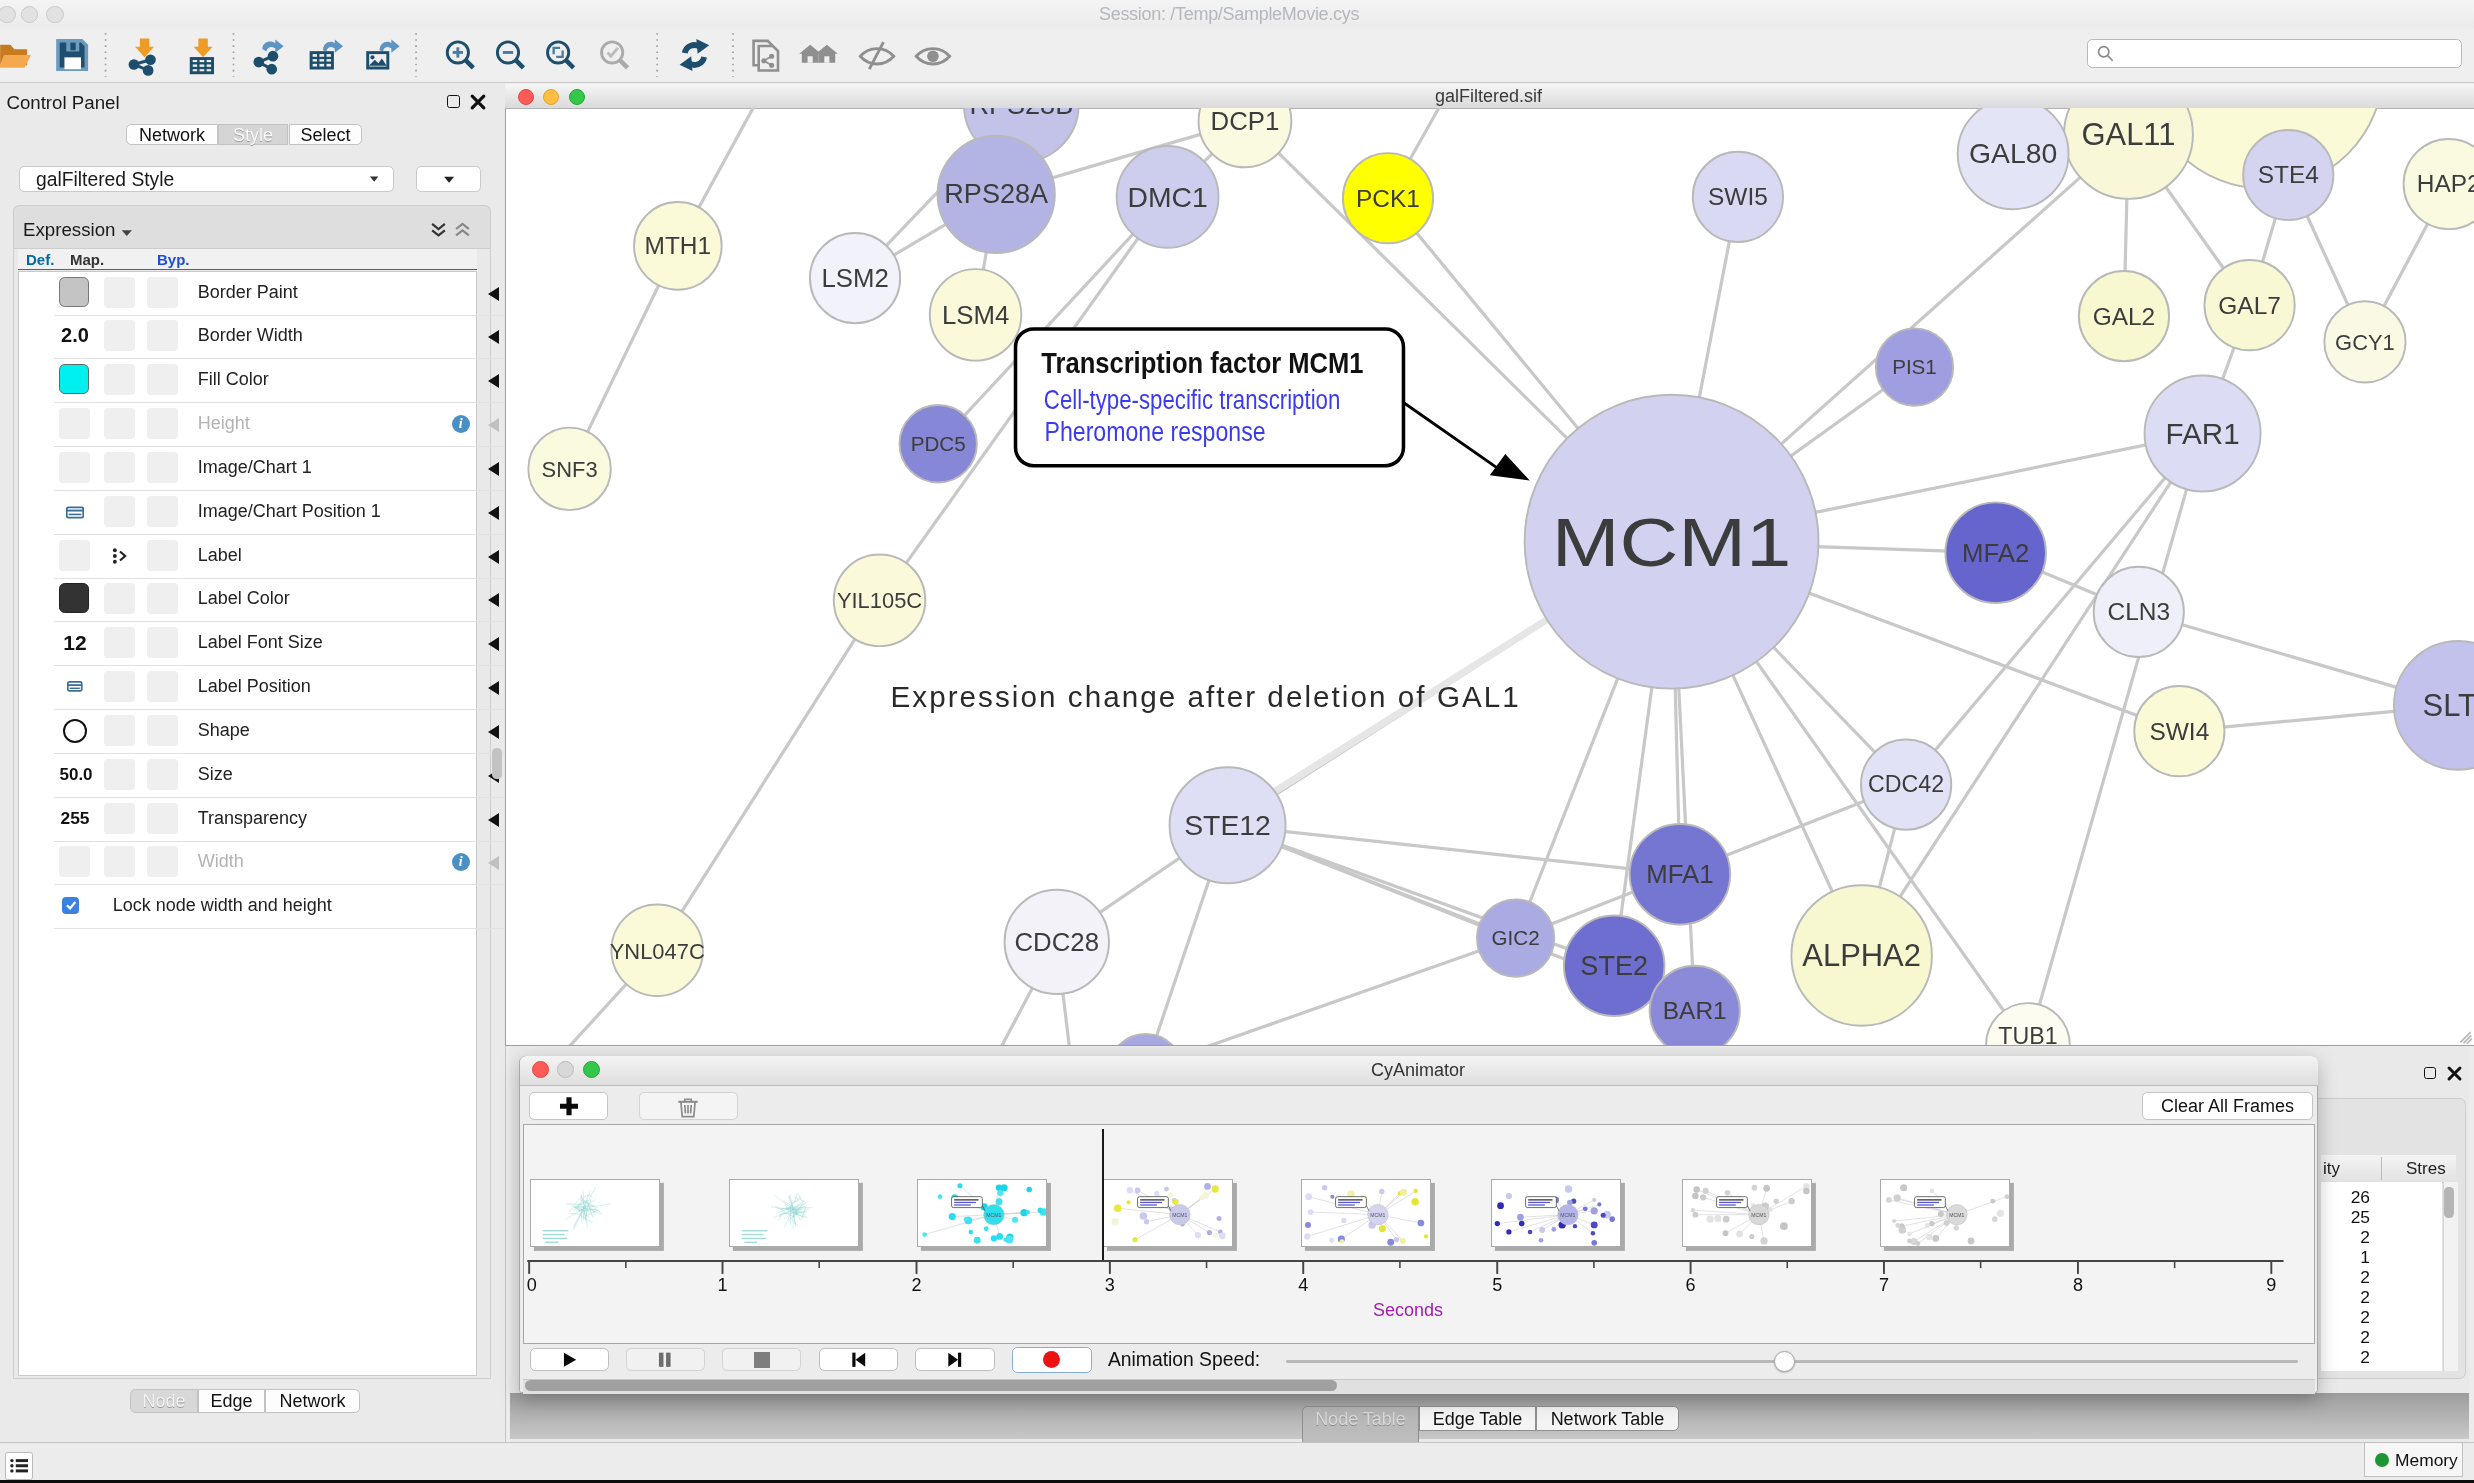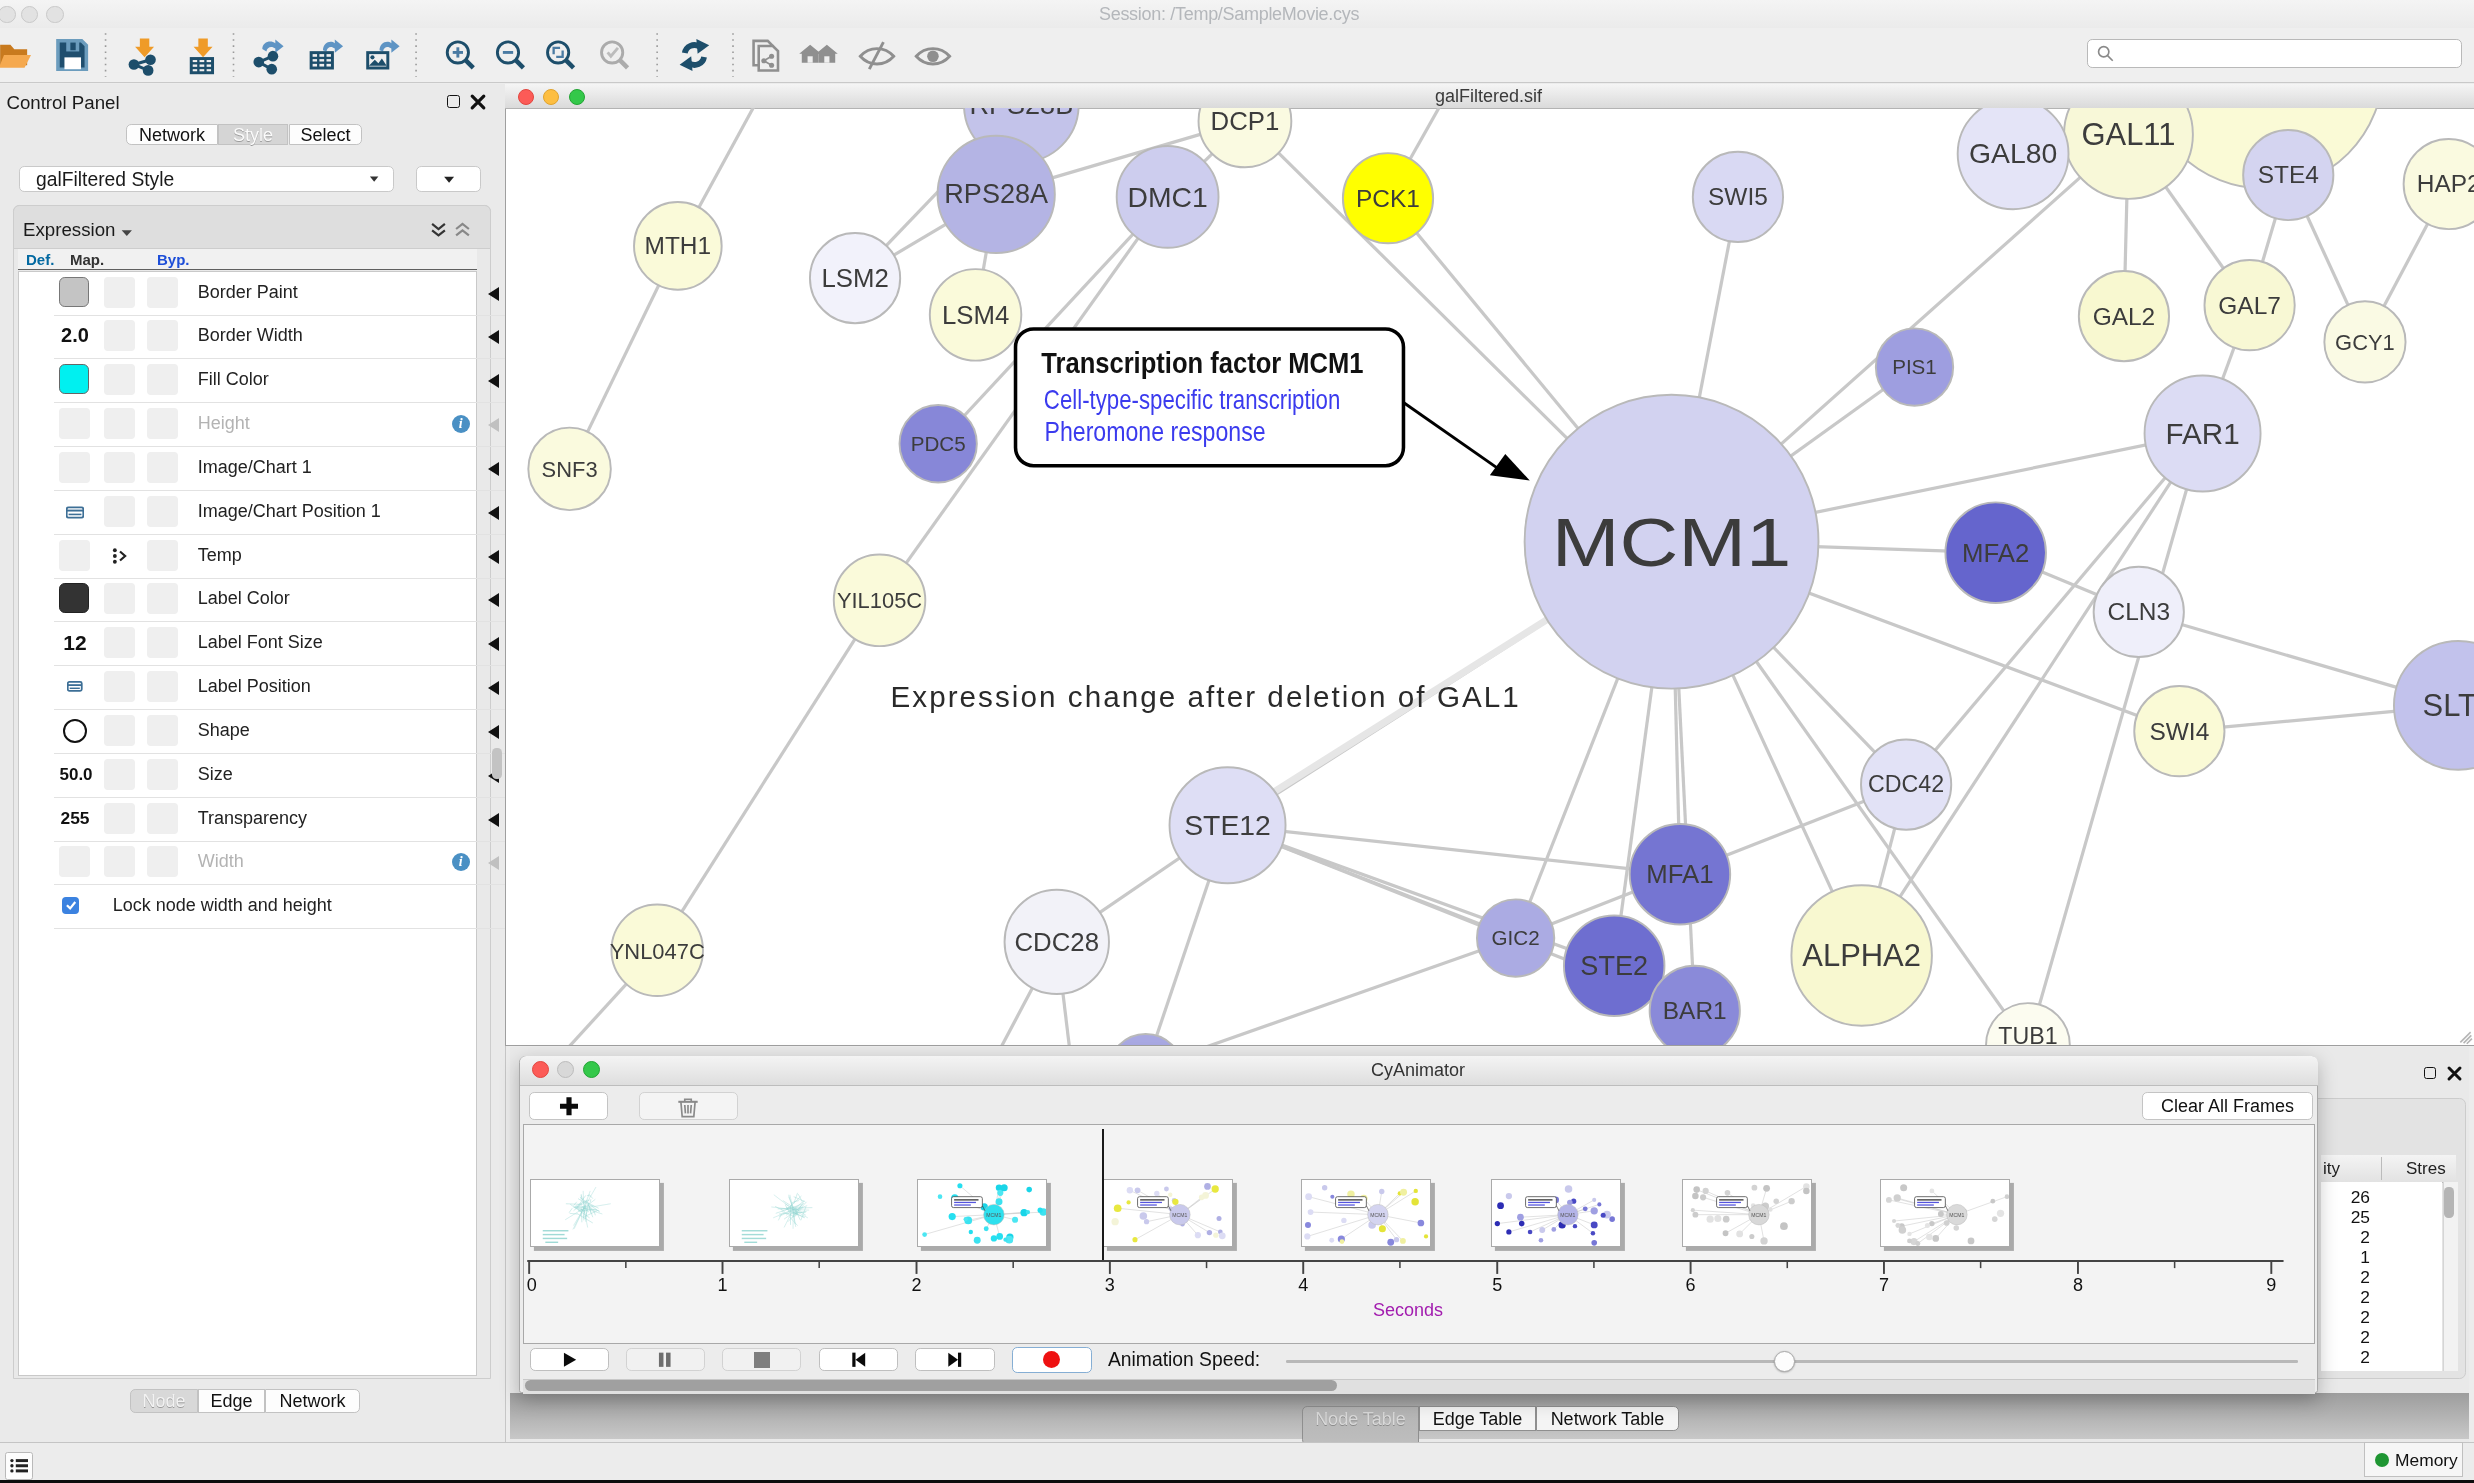--- a/index.html
+++ b/index.html
@@ -275,21 +275,21 @@
   <div class="prow" style="top:534px;">
     <div class="cell c1"></div>
       <div class="cell c2" style="background:#fff;"></div>
       <div class="cell c3"></div>
     <svg style="position:absolute;left:57px;top:13px;" width="19.3" height="18" viewBox="0 0 30 28">
       <circle cx="6" cy="5" r="3" fill="#222"></circle>
         <circle cx="6" cy="14" r="3" fill="#222"></circle>
         <circle cx="6" cy="23" r="3" fill="#222"></circle>
       <path d="M14 7 L22 14 L14 21" fill="none" stroke="#222" stroke-width="3.4"></path>
     </svg>
-    <div class="plabel">Temp</div>
+    <div class="plabel">Label</div>
       <div class="arrowl"></div>
   </div>
 
   <div class="prow" style="top:577px;">
     <div class="cell c1" style="background:#333;border:1.6px solid #222;width:28px;height:28px;border-radius:5.8px;"></div>
     <div class="cell c2"></div>
       <div class="cell c3"></div>
     <div class="plabel">Label Color</div>
       <div class="arrowl"></div>
   </div>

